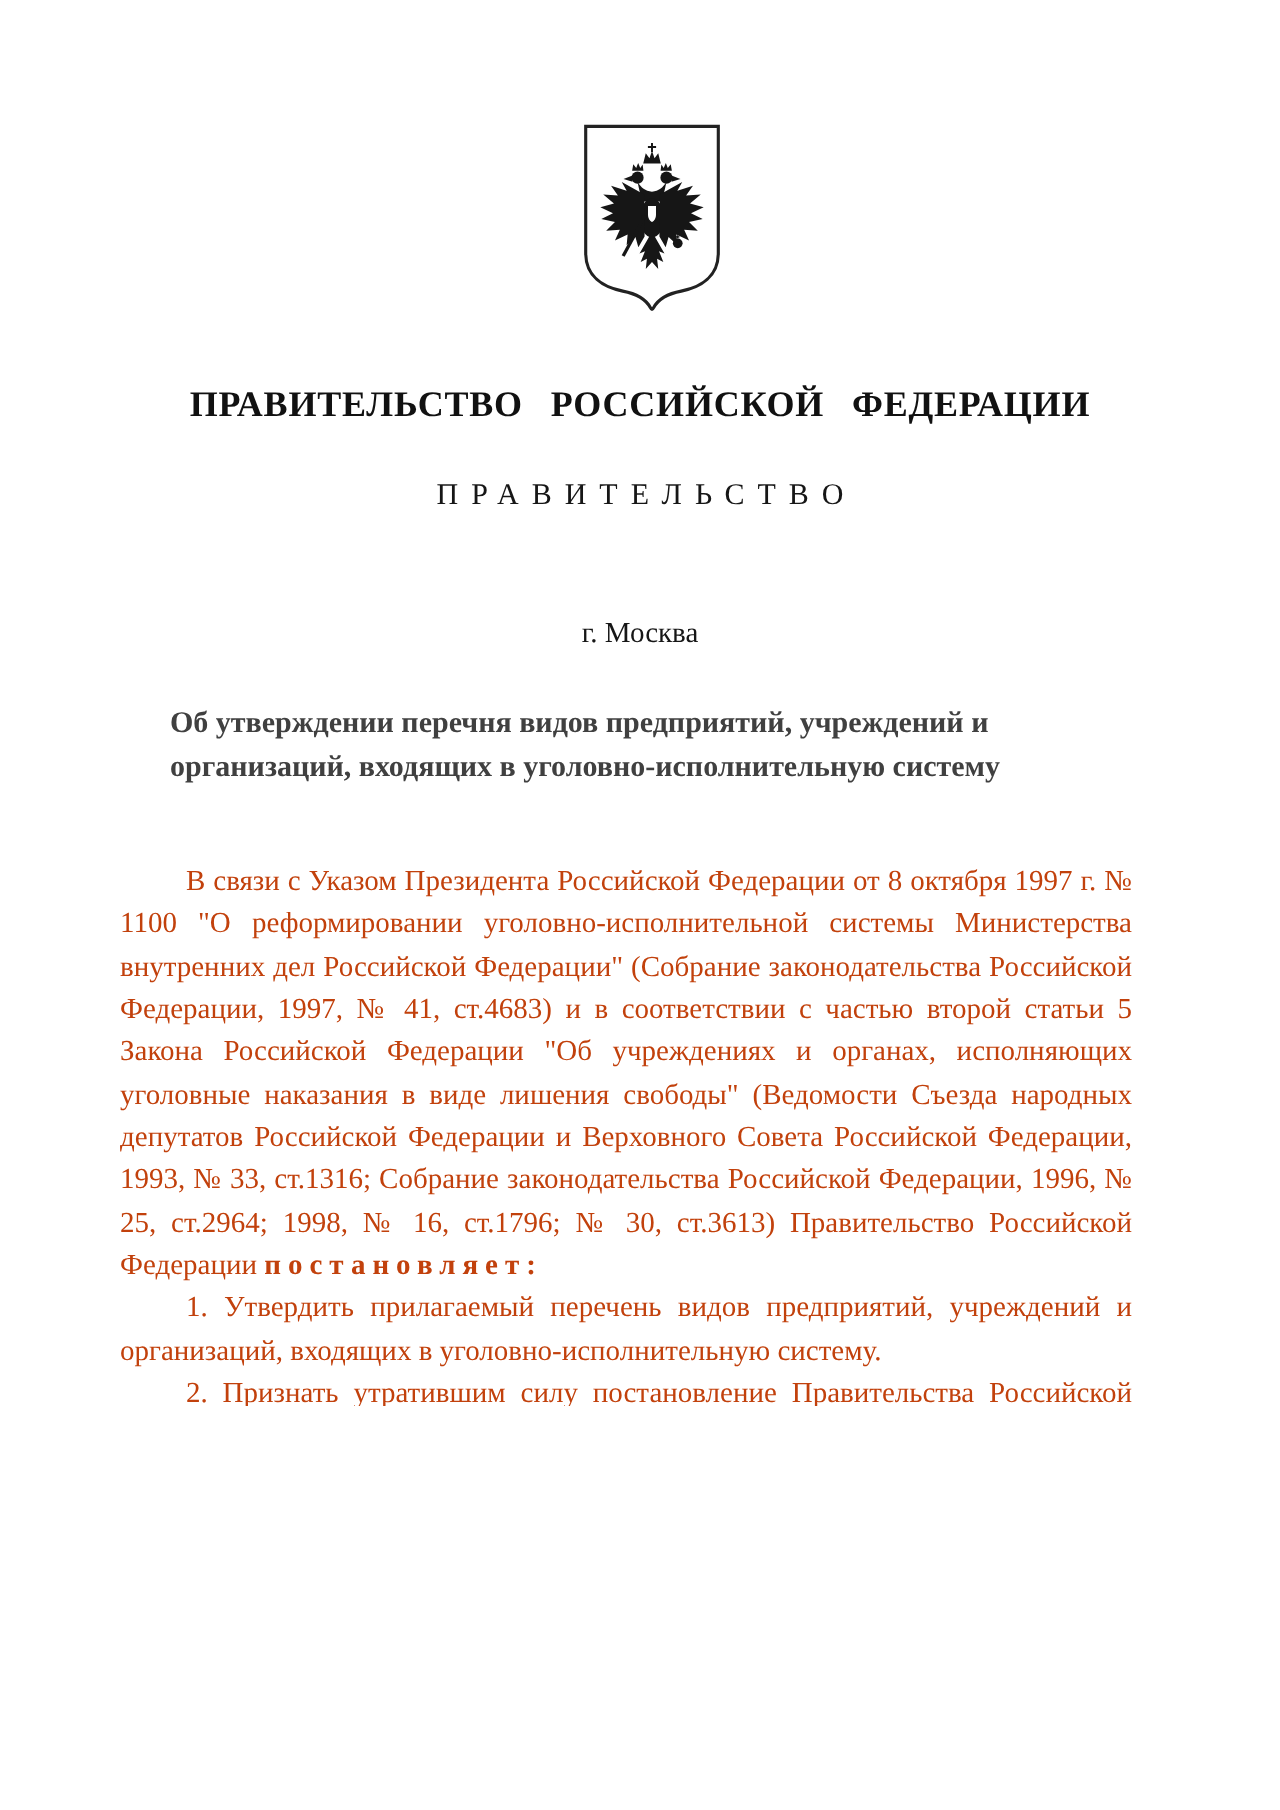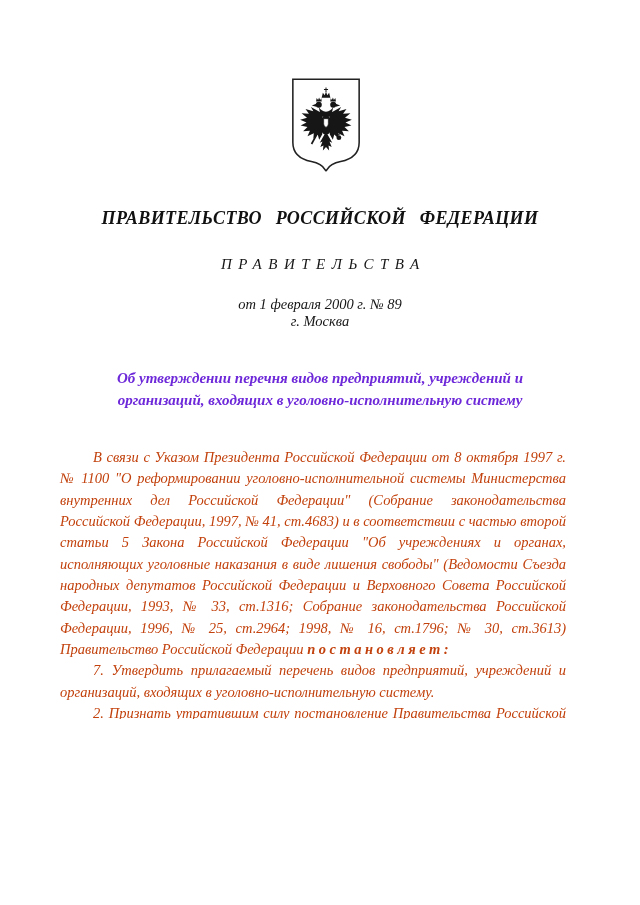--- a/index.html
+++ b/index.html
@@ -1,40 +1,40 @@
 <!DOCTYPE html>
 <html><head>
 <meta charset="utf-8">
 <style>
   html,body { margin:0; padding:0; background:#ffffff; }
   .page {
-    position:relative; width:640px; height:703px; margin:16px auto;
+    position:relative; width:640px; height:703px; margin:0 auto;
     background:#ffffff; overflow:hidden;
-    font-family:"Liberation Serif", serif; color:#1c1c1c;font-style:italic;
+    font-family:"Liberation Serif", serif; color:#1c1c1c;
   }
   
   .coat { position:absolute; left:287px; top:60px; width:78px; height:98px; }
 
   
   .gov-title {
     position:absolute; top:192px; left:0; width:100%; text-align:center;
     font-weight:bold; font-size:18px; letter-spacing:0.4px; word-spacing:9px; color:#111;
   }
   .doc-type {
     position:absolute; top:240px; left:0; width:100%; text-align:center;
     font-size:15px; letter-spacing:6.5px; text-indent:6.5px; color:#161616;
   }
   .date-line, .city-line {
     position:absolute; left:0; width:100%; text-align:center; font-size:14.5px; color:#161616;
   }
   .date-line { top:280px; }
-  .city-line { top:297px; }
+  .city-line { top:309px; }
   .doc-title {
-    position:absolute; top:352px; left:85px; width:470px; text-align:center;
-    font-weight:bold; font-size:15px; line-height:21.5px; color:#6d28d9;
+    position:absolute; top:352px; left:85px; width:470px; 
+    font-weight:bold; font-size:15px; line-height:21.5px; color:#404040;
   }
 
   
   .body-text {
     position:absolute; top:431px; left:60px; width:506px;
     font-size:14.5px; line-height:21.35px; text-align:justify; color:#c2410c;
   }
   .body-text p { margin:0; text-indent:33px; }
   .decree { font-weight:bold; letter-spacing:3.5px; }
 
@@ -74,29 +74,28 @@
       <path d="M40,57 L33.6,68.2 L36.4,67 L34.2,72.6 L37.4,70.9 L36.8,76.2 L40,72.6 L43.2,76.2 L42.6,70.9 L45.8,72.6 L43.6,67 L46.4,68.2 Z"></path>
       <path d="M35.8,50 L25.2,69.5" stroke="#161616" stroke-width="1.7" fill="none"></path>
       <circle cx="35.8" cy="49.6" r="1.2"></circle>
       <circle cx="53.2" cy="63" r="2.5"></circle>
       <path d="M53.2,58.9 v1.6 M52.3,59.7 h1.8" stroke="#161616" stroke-width="0.7" fill="none"></path>
       <path d="M37.6,43.5 h4.8 v5 c0,2.2 -1.2,3.4 -2.4,4 c-1.2,-0.6 -2.4,-1.8 -2.4,-4 Z" fill="#ffffff" stroke="#161616" stroke-width="0.7"></path>
     </g>
   </svg>
 
   <div class="gov-title">ПРАВИТЕЛЬСТВО РОССИЙСКОЙ ФЕДЕРАЦИИ</div>
-  <div class="doc-type">ПРАВИТЕЛЬСТВА</div>
-  <div class="date-line">от 1 февраля 2000 г. № 89</div>
+  <div class="doc-type">ПРАВИТЕЛЬСТВО</div>
   <div class="city-line">г. Москва</div>
 
   <div class="doc-title">Об утверждении перечня видов предприятий, учреждений и организаций, входящих в уголовно-исполнительную систему</div>
 
   <div class="body-text">
     <p><span>В связи с Указом Президента Российской Федерации от 8 октября 1997 г. № 1100 "О реформировании уголовно-исполнительной системы Министерства внутренних дел Российской Федерации" (Собрание законодательства Российской Федерации, 1997, № 41, ст.4683) и в соответствии с частью второй статьи 5 Закона Российской Федерации "Об учреждениях и органах, исполняющих уголовные наказания в виде лишения свободы" (Ведомости Съезда народных депутатов Российской Федерации и Верховного Совета Российской Федерации, 1993, № 33, ст.1316; Собрание законодательства Российской Федерации, 1996, № 25, ст.2964; 1998, № 16, ст.1796; № 30, ст.3613) Правительство Российской Федерации </span><span class="decree">постановляет:</span></p>
-    <p>7. Утвердить прилагаемый перечень видов предприятий, учреждений и организаций, входящих в уголовно-исполнительную систему.</p>
+    <p>1. Утвердить прилагаемый перечень видов предприятий, учреждений и организаций, входящих в уголовно-исполнительную систему.</p>
     <p>2. Признать утратившим силу постановление Правительства Российской Федерации от 9 июля 1994 г. № 814 "Об утверждении Перечня предприятий, учреждений и организаций Министерства внутренних дел Российской Федерации, входящих в уголовно-исполнительную систему" (Собрание законодательства Российской Федерации, 1994, № 12, ст.1401).</p>
   </div>
 
   <div class="sig-line1">Председатель Правительства</div>
   <div class="sig-name">В.Путин</div>
 
   <div class="footer-code">\570501</div>
 
   <svg class="stamp" viewBox="0 0 140 140">
     <defs>

